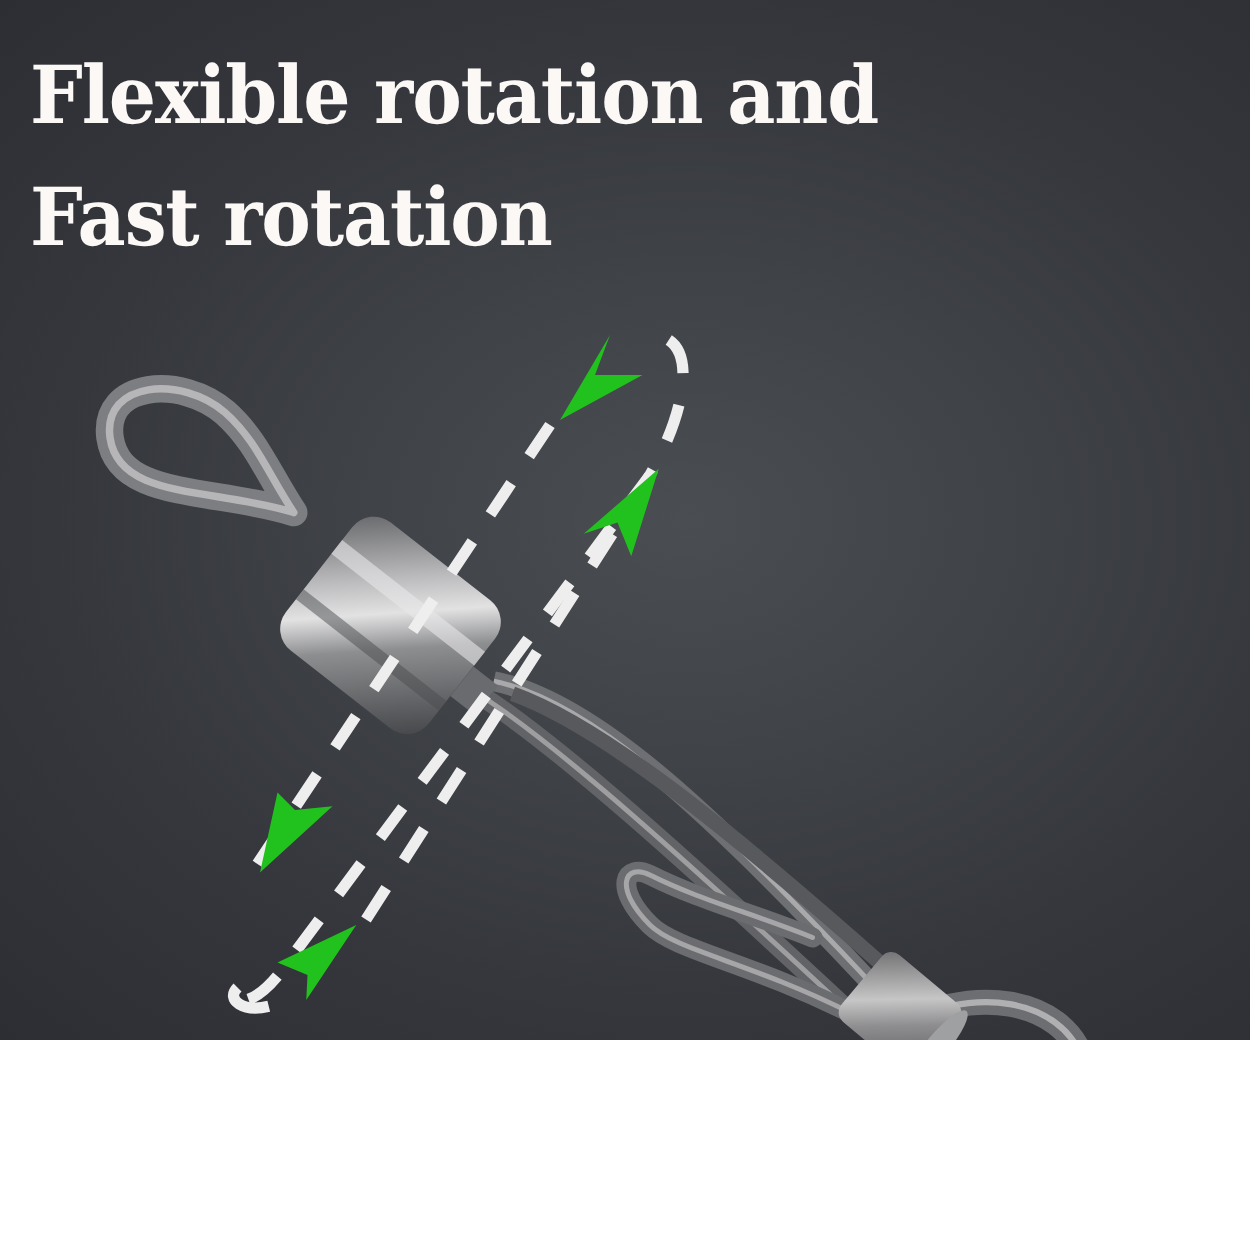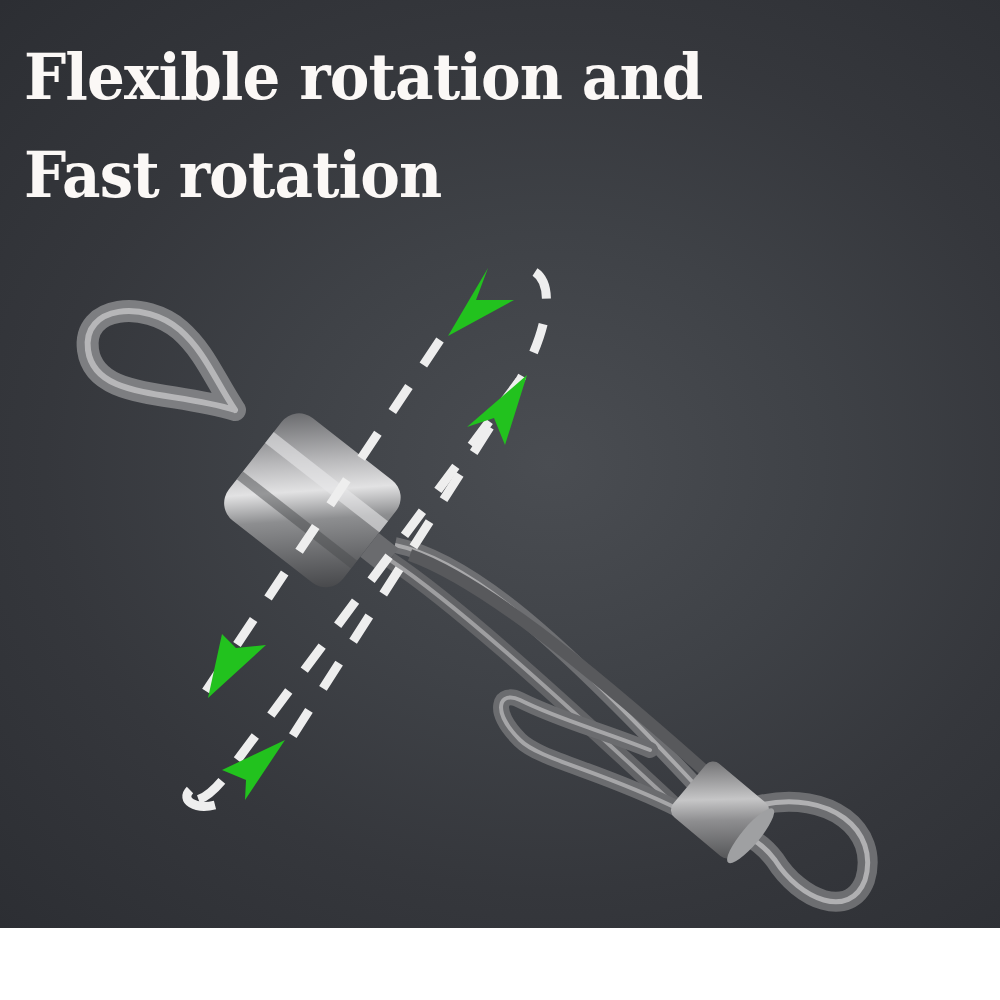--- a/index.html
+++ b/index.html
@@ -1,18 +1,18 @@
 <!DOCTYPE html>
 <html><head>
 <meta charset="utf-8">
 <style>
   html, body { margin:0; padding:0; }
   body { width:1000px; height:1000px; overflow:hidden; }
   .stage {
-    position:relative; width:1000px; height:928px;
+    position:relative; width:1000px; height:832px;
     background: radial-gradient(ellipse at 55% 50%, #4a4d52 0%, #3f4247 35%, #35373c 65%, #2c2e33 100%);
     overflow:hidden;
   }
   .headline {
     position:absolute; left:24px; top:28px;
     font-family: "DejaVu Serif", "Liberation Serif", serif;
     font-weight:bold; color:#fbf8f6;
     font-size:64px; line-height:98px;
     letter-spacing:-1px;
     transform: scaleX(0.93); transform-origin:left top;

